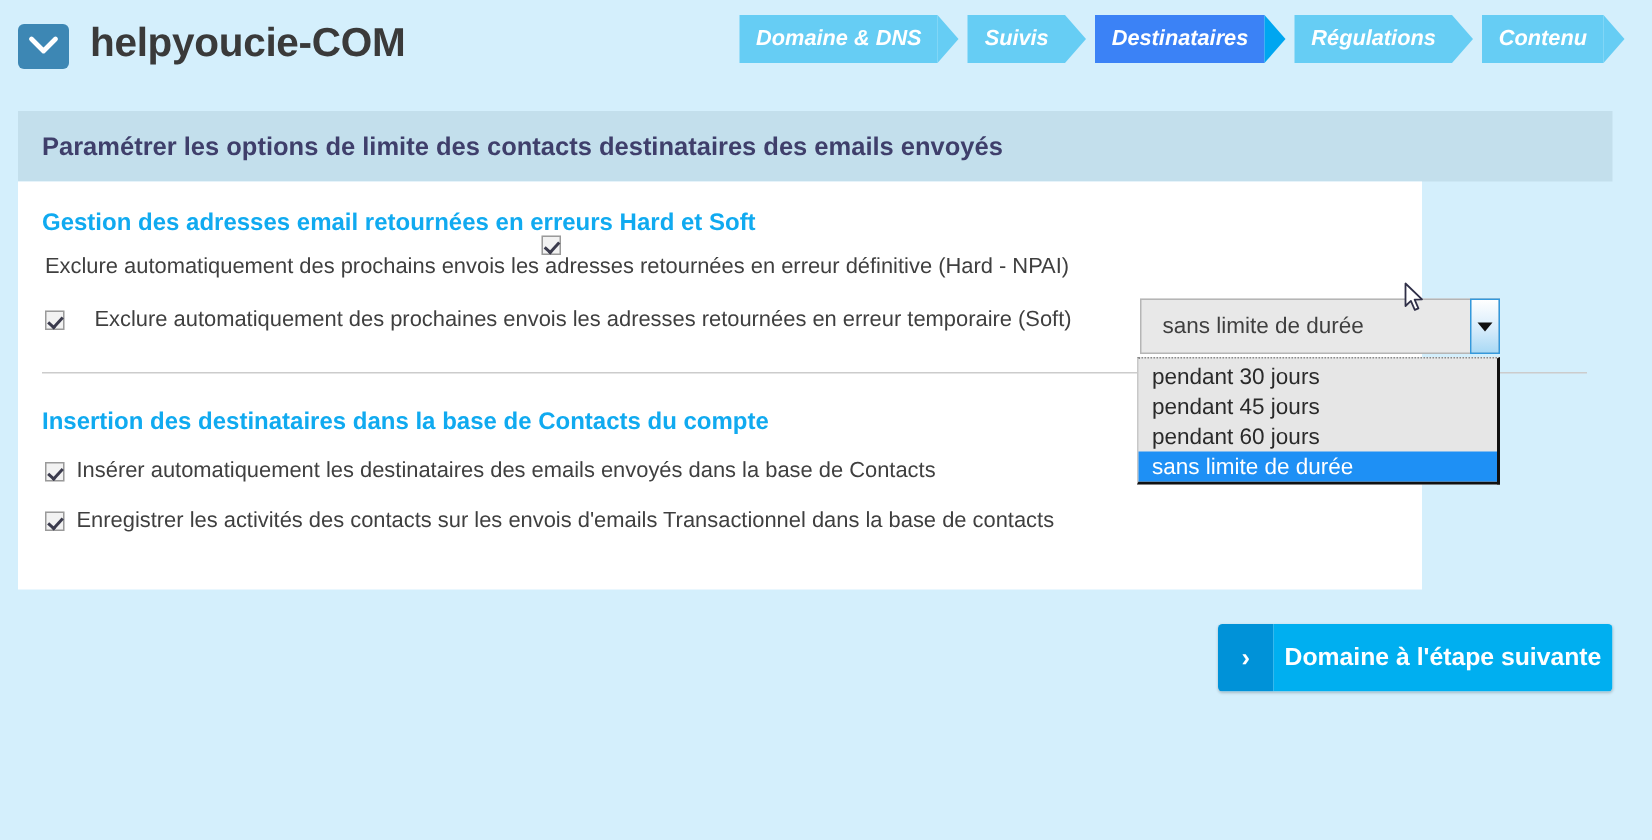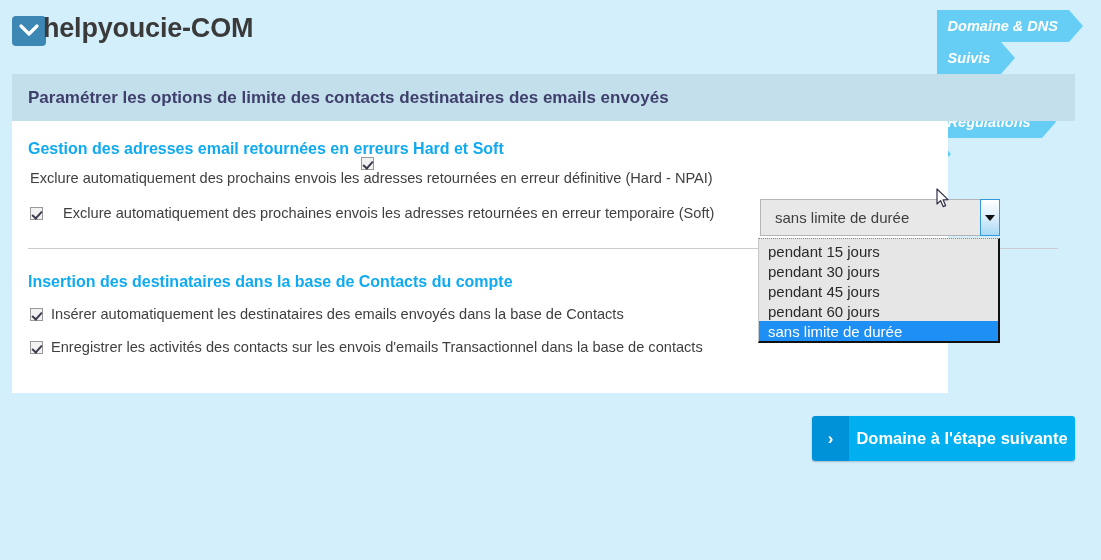--- a/index.html
+++ b/index.html
@@ -18,31 +18,31 @@
     background: #d4effc;
   }
   .logo-mark {
     position: absolute; left: 12px; top: 16px;
     width: 34px; height: 30px;
     background: #3d87b4;
     border-radius: 4px;
   }
   .logo-mark svg { display: block; }
   .brand-title {
-    position: absolute; left: 43px; top: 13px;
+    position: absolute; left: 60px; top: 13px;
     font-size: 27px; font-weight: bold;
     color: #3a3a3a; letter-spacing: -0.2px;
     white-space: nowrap;
   }
 
   
   .steps {
     position: absolute; right: 18px; top: 10px;
     height: 32px;
-    display: flex; align-items: stretch; flex-direction: column;
+    display: flex; align-items: stretch;
   }
   .step-wrap { display: flex; align-items: stretch; }
   .step {
     height: 32px;
     display: flex; align-items: center; justify-content: center;
     padding: 0 11px;
     background: #66cdf4;
     color: #ffffff;
     font-size: 14.5px;
     font-style: italic;
@@ -249,20 +249,21 @@
     </div>
     <div class="step-gap"></div>
 
     <div class="step-wrap">
       <div class="step">Régulations</div>
       <div class="step-arrow"></div>
     </div>
     <div class="step-gap"></div>
 
     <div class="step-wrap">
+      <div class="step">Contenu</div>
       <div class="step-arrow"></div>
     </div>
   </div>
 </div>
 
 <div class="panel-title">
   <span>Paramétrer les options de limite des contacts destinataires des emails envoyés</span>
 </div>
 
 <div class="panel-body">
@@ -280,21 +281,20 @@
   </div>
 
   <div class="select-box">
     <span class="select-value">sans limite de durée</span>
   </div>
   <div class="select-arrow">
     <span class="caret"></span>
   </div>
 
   <div class="select-list">
-    <div class="select-option">pendant 15 jours</div>
     <div class="select-option">pendant 30 jours</div>
     <div class="select-option">pendant 45 jours</div>
     <div class="select-option">pendant 60 jours</div>
     <div class="select-option selected">sans limite de durée</div>
   </div>
 
   <div class="divider"></div>
 
   <div class="section-head sec2-head">Insertion des destinataires dans la base de Contacts du compte</div>
 

